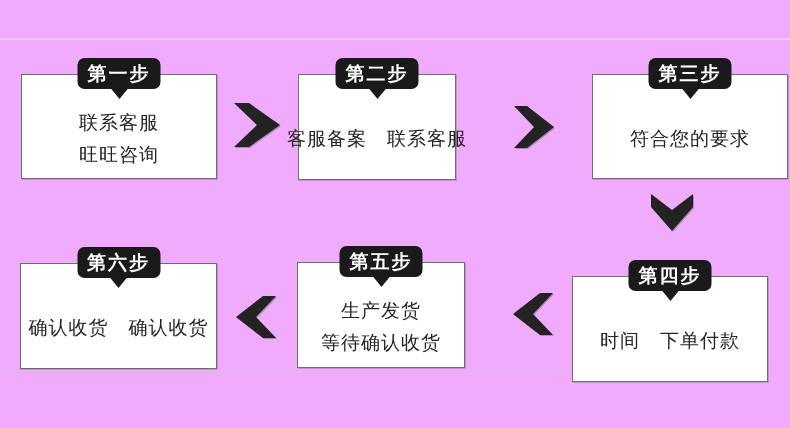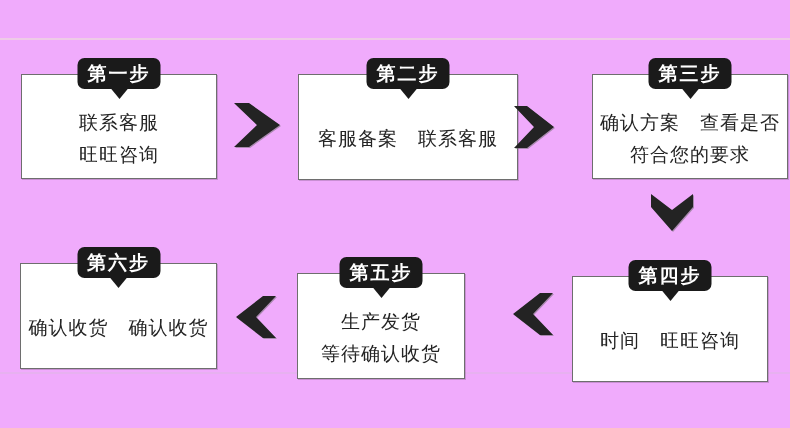--- a/index.html
+++ b/index.html
@@ -53,43 +53,42 @@
   <div class="faint-line bottom"></div>
 
   <div class="step-box" style="left:21px;top:74px;width:196px;height:105px;">
     <div class="badge">第一步</div>
     <div class="box-text">
       <div class="line">联系客服</div>
       <div class="line">旺旺咨询</div>
     </div>
   </div>
 
-  <div class="step-box" style="left:298px;top:74px;width:220px;height:106px;">
+  <div class="step-box" style="left:298px;top:74px;width:158px;height:106px;">
     <div class="badge">第二步</div>
     <div class="box-text">
       <div class="line">客服备案　联系客服</div>
     </div>
   </div>
 
   <div class="step-box" style="left:592px;top:74px;width:196px;height:105px;">
     <div class="badge">第三步</div>
     <div class="box-text">
-      <div class="line">确认方案　查看是否</div>
       <div class="line">符合您的要求</div>
     </div>
   </div>
 
   <div class="step-box" style="left:572px;top:276px;width:196px;height:106px;">
     <div class="badge">第四步</div>
     <div class="box-text">
-      <div class="line">时间　旺旺咨询</div>
+      <div class="line">时间　下单付款</div>
     </div>
   </div>
 
-  <div class="step-box" style="left:297px;top:273px;width:168px;height:106px;">
+  <div class="step-box" style="left:297px;top:262px;width:168px;height:106px;">
     <div class="badge">第五步</div>
     <div class="box-text">
       <div class="line">生产发货</div>
       <div class="line">等待确认收货</div>
     </div>
   </div>
 
   <div class="step-box" style="left:20px;top:263px;width:197px;height:106px;">
     <div class="badge">第六步</div>
     <div class="box-text">

